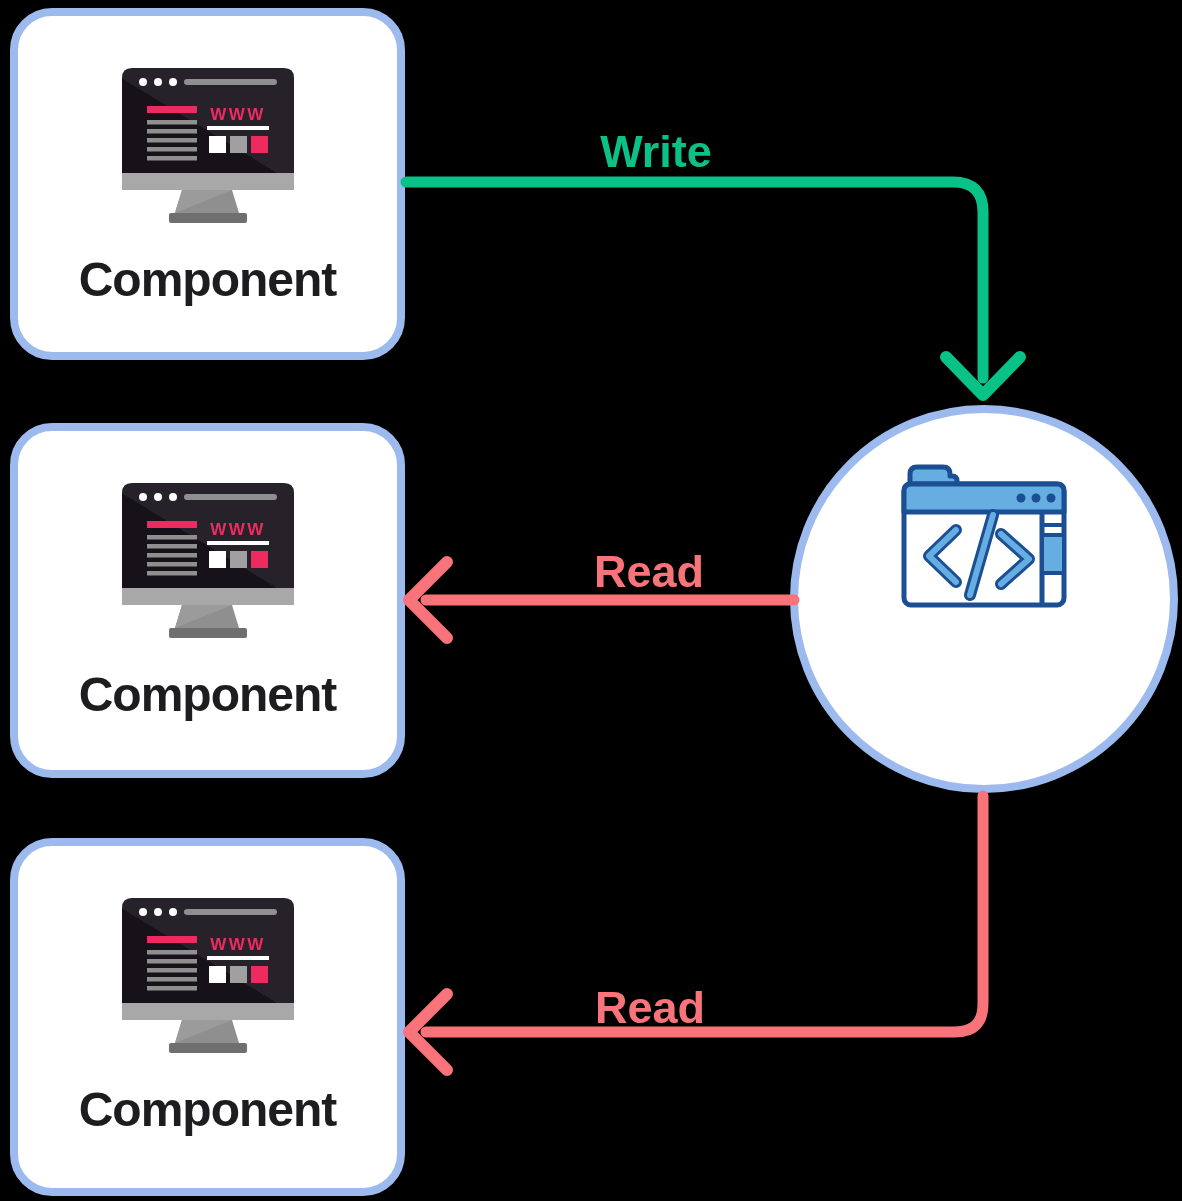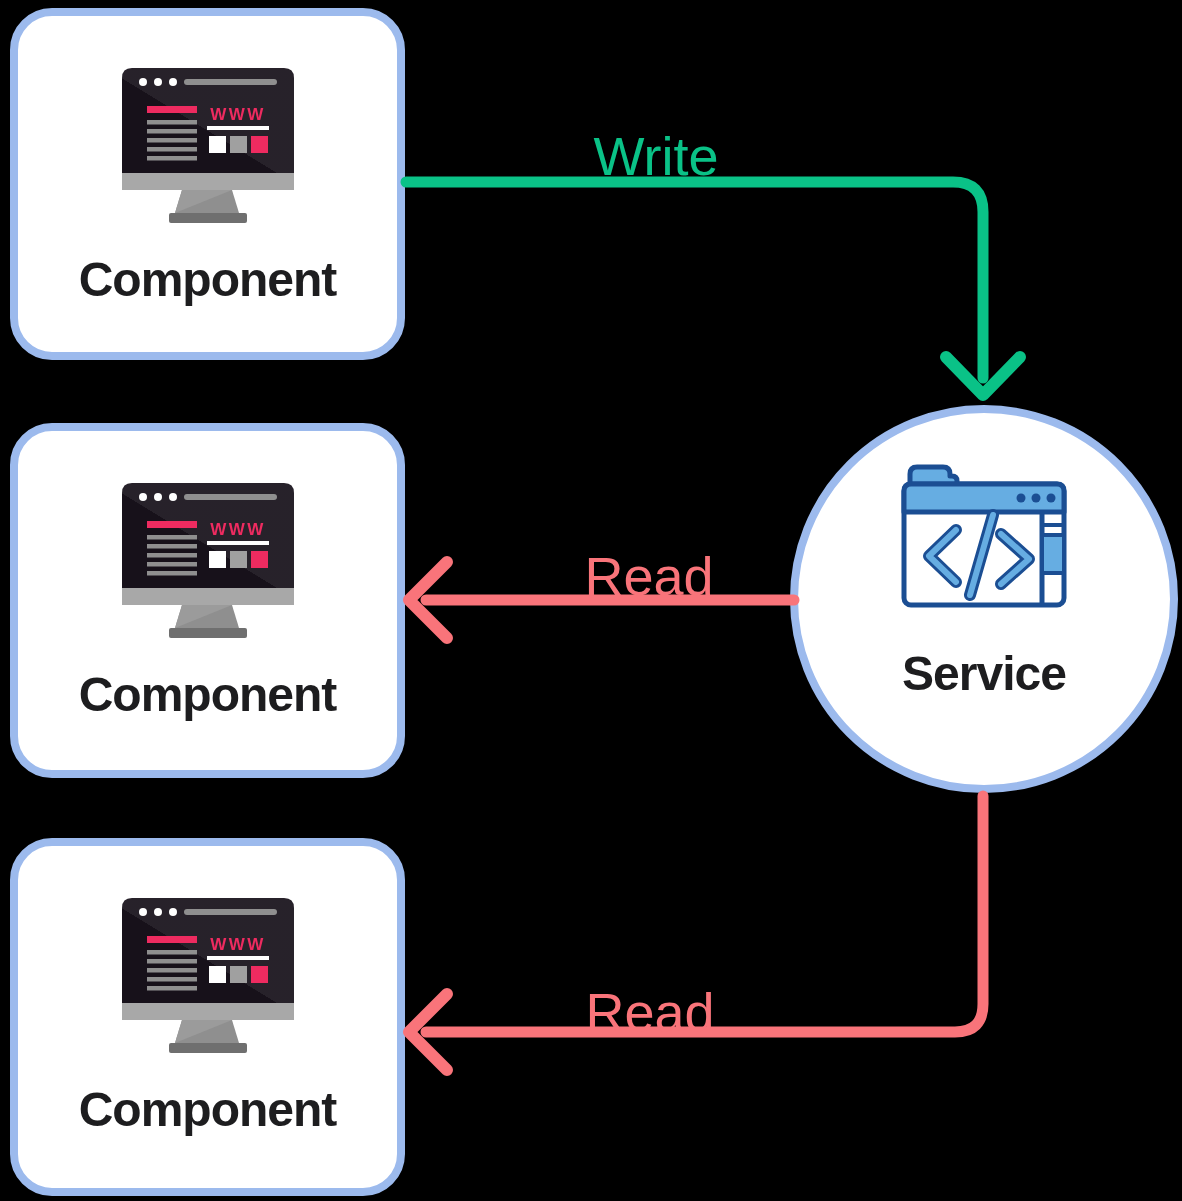--- a/index.html
+++ b/index.html
@@ -26,21 +26,21 @@
   .box .node-label{margin-top:27px;}
   .circle .node-label{margin-top:36px;}
   .edges{position:absolute;left:0;top:0;width:1182px;height:1201px;pointer-events:none;}
   .edge{fill:none;stroke-linecap:round;stroke-linejoin:round;}
   .edge-shaft{stroke-width:11;}
   .edge-head{stroke-width:12;}
   .edge-write{stroke:var(--write,#0ac287);}
   .edge-read{stroke:var(--read,#f9747a);}
   .edge-label{
     position:absolute;transform:translateX(-50%);
-    font-size:54px;line-height:1;white-space:nowrap;
+    font-size:45px;line-height:1;white-space:nowrap;font-weight:bold;
   }
   .edge-label.write{color:var(--write,#0ac287);top:129px;left:656px;}
   .edge-label.read-middle{color:var(--read,#f9747a);top:549px;left:649px;}
   .edge-label.read-bottom{color:var(--read,#f9747a);top:985px;left:650px;}
   .monitor-www{font-family:"Liberation Sans",sans-serif;font-weight:700;}
 </style>
 </head>
 <body>
 
 <div class="canvas" style="--bg: #000000; --node-border: #9cbaed; --node-fill: #ffffff; --label-text: #1d1d1f; --write: #0ac287; --read: #f9747a;">
@@ -163,21 +163,20 @@
             <polyline points="101,71 129,96 101,121"></polyline>
           </g>
           <g stroke="#66ade2" stroke-width="6">
             <polyline points="56,67 29,93 56,119"></polyline>
             <line x1="93" y1="52" x2="70" y2="132"></line>
             <polyline points="101,71 129,96 101,121"></polyline>
           </g>
         </g>
       </svg>
     </div>
-    <div class="node-label">Service</div>
   </div>
 
   <svg class="edges" viewBox="0 0 1182 1201">
 
     <path class="edge edge-shaft edge-write" d="M406,182 H953 Q983,182 983,212 V378"></path>
     <path class="edge edge-head edge-write" d="M946,357 L983,395 L1020,357"></path>
 
     <path class="edge edge-shaft edge-read" d="M794,600 H426"></path>
     <path class="edge edge-head edge-read" d="M447,562 L409,600 L447,638"></path>
 

